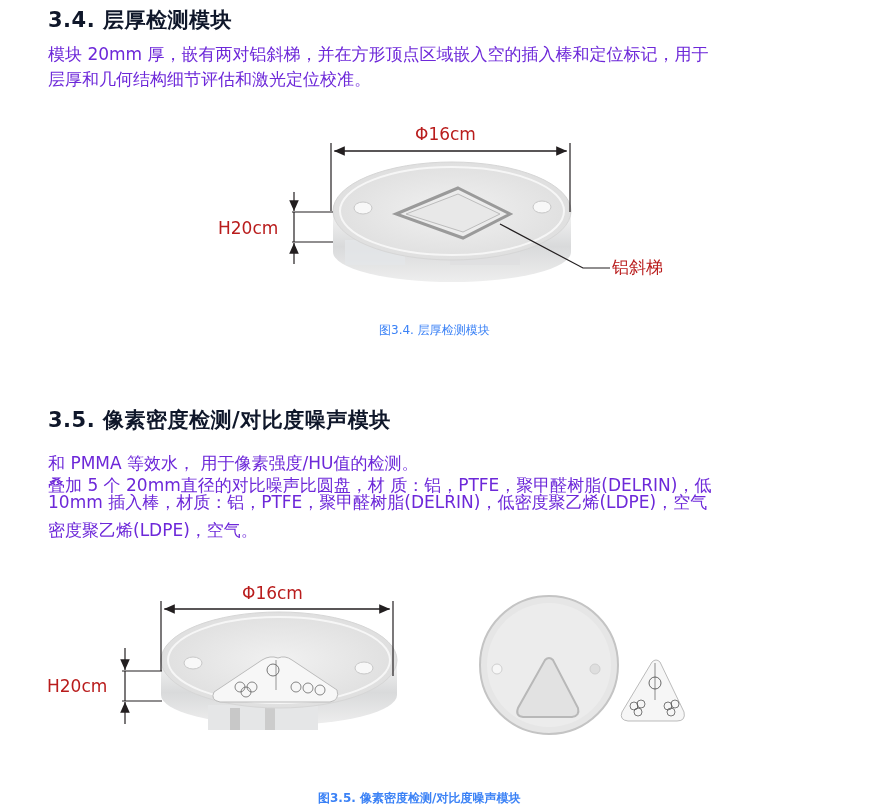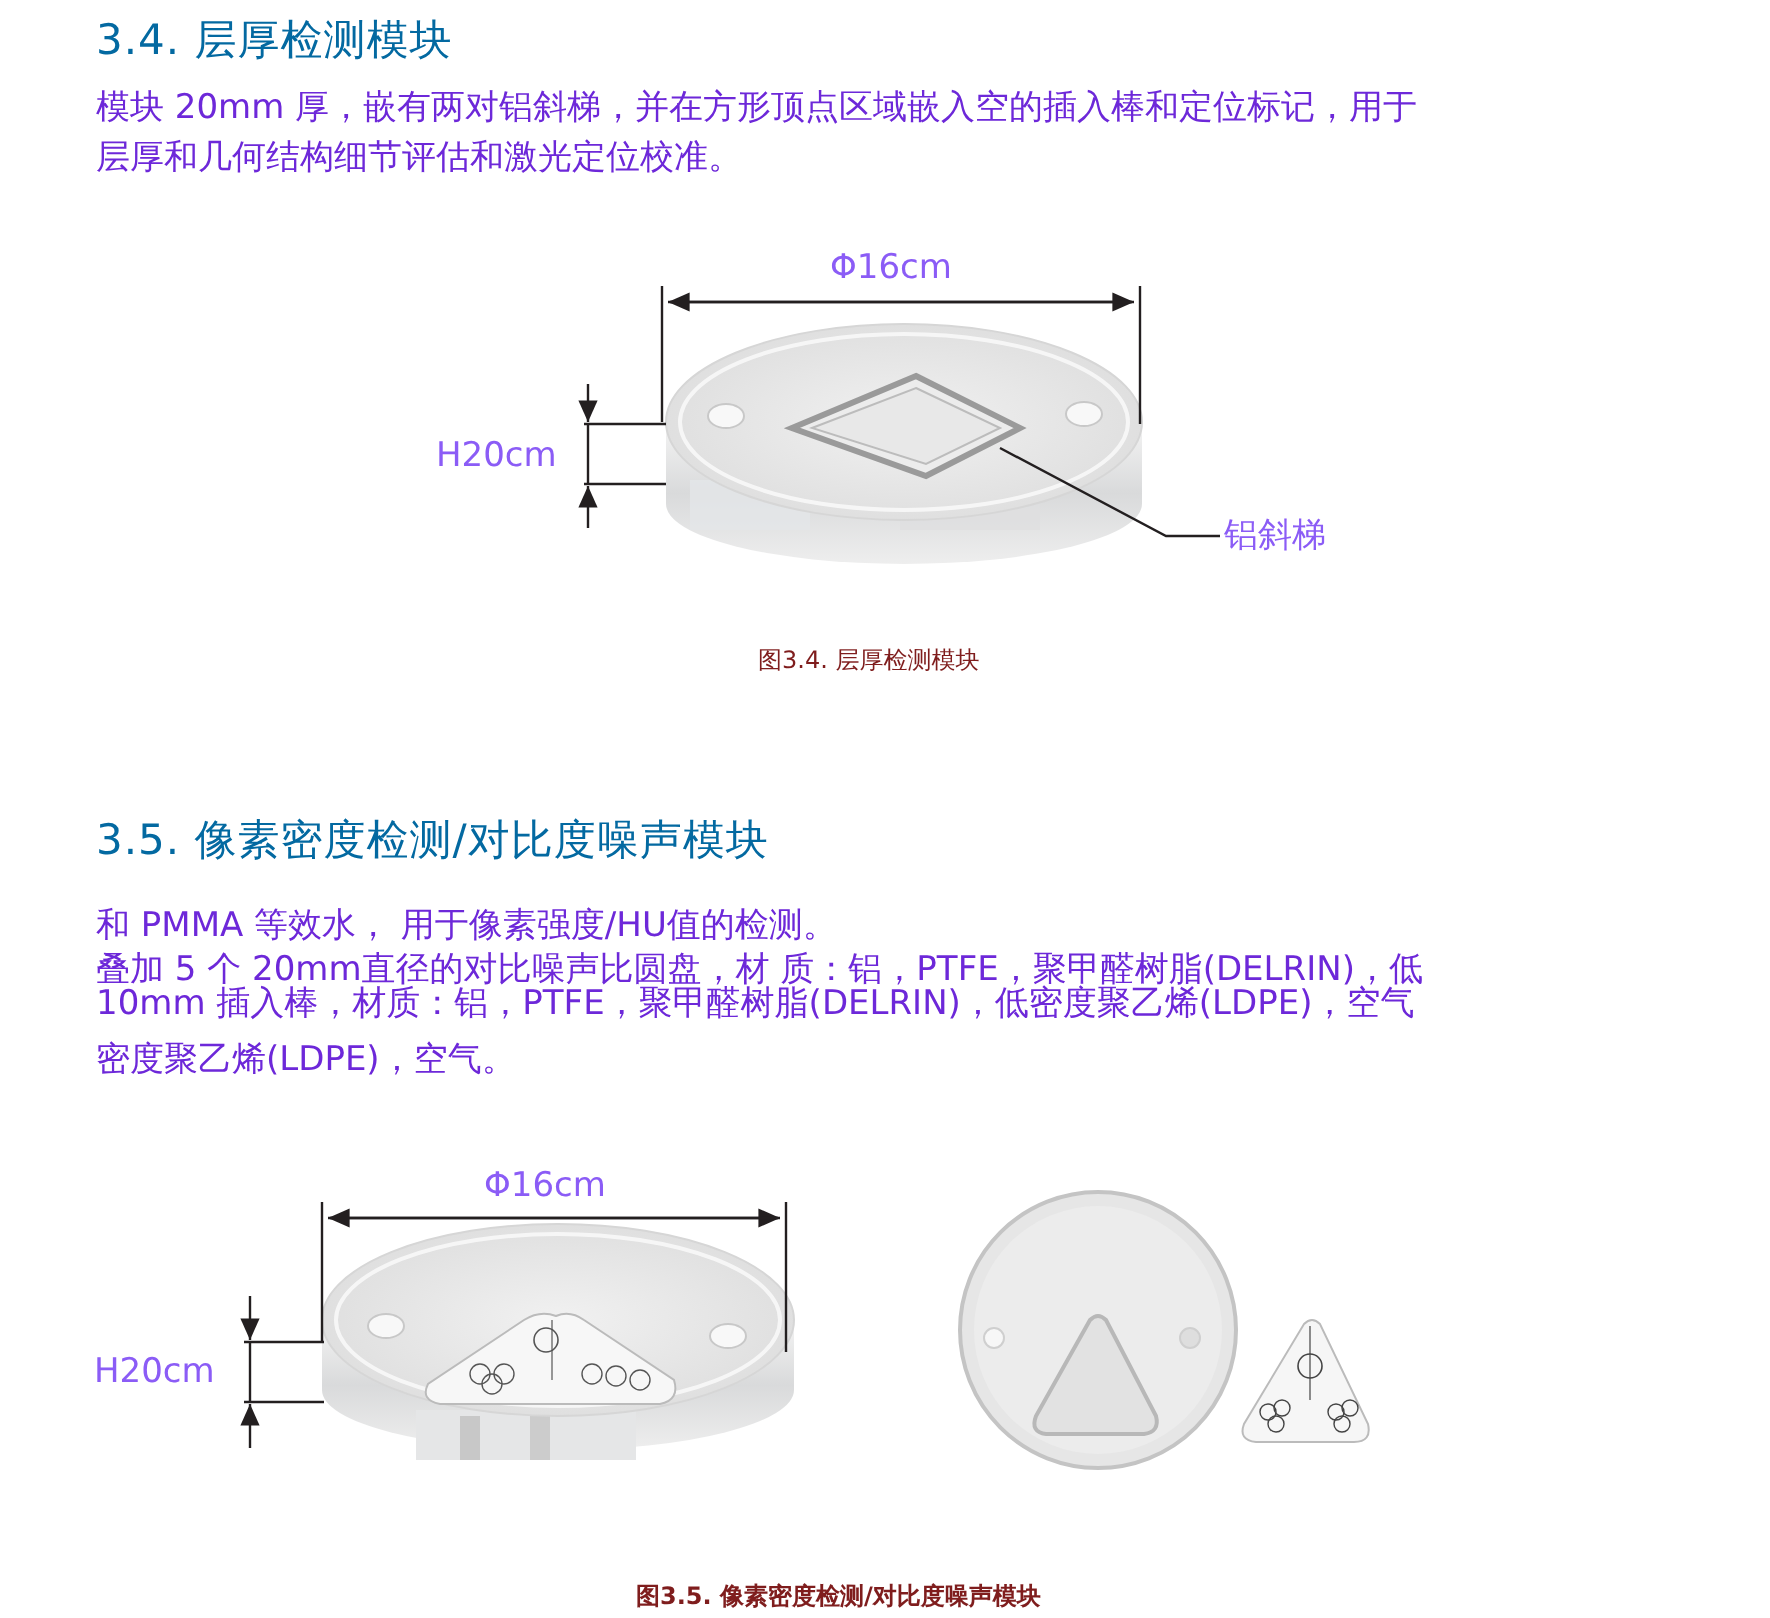--- a/index.html
+++ b/index.html
@@ -1,21 +1,21 @@
 <!DOCTYPE html>
 <html><head>
 <meta charset="utf-8">
 <style>
   html, body { margin:0; padding:0; background:#ffffff; }
   body { width:885px; height:809px; position:relative; overflow:hidden;
          font-family:"DejaVu Sans", "Liberation Sans", sans-serif; color:#231f20; }
-  .h { position:absolute; left:48px; font-weight:normal; color:#0369a1; font-size:21px; letter-spacing:0.5px; }
+  .h { position:absolute; left:48px; font-weight:bold; color:#0f172a; font-size:21px; letter-spacing:0.5px; }
   .p { position:absolute; left:48px; font-size:17px; line-height:25px; color:#6d28d9; width:820px; }
-  .cap { position:absolute; font-size:12px; color:#7f1d1d; }
-  .dimlabel { position:absolute; font-size:17px; color:#8b5cf6; font-family:"DejaVu Sans", sans-serif; }
+  .cap { position:absolute; font-size:12px; color:#3b82f6; }
+  .dimlabel { position:absolute; font-size:17px; color:#b91c1c; font-family:"DejaVu Sans", sans-serif; }
   svg { position:absolute; left:0; top:0; }
 </style>
 </head>
 <body>
 
 <div class="h" style="top:6px;">3.4. 层厚检测模块</div>
 <div class="p" style="top:42px;">模块 20mm 厚，嵌有两对铝斜梯，并在方形顶点区域嵌入空的插入棒和定位标记，用于</div>
 <div class="p" style="top:67px;">层厚和几何结构细节评估和激光定位校准。</div>
 
 <svg width="885" height="809">

